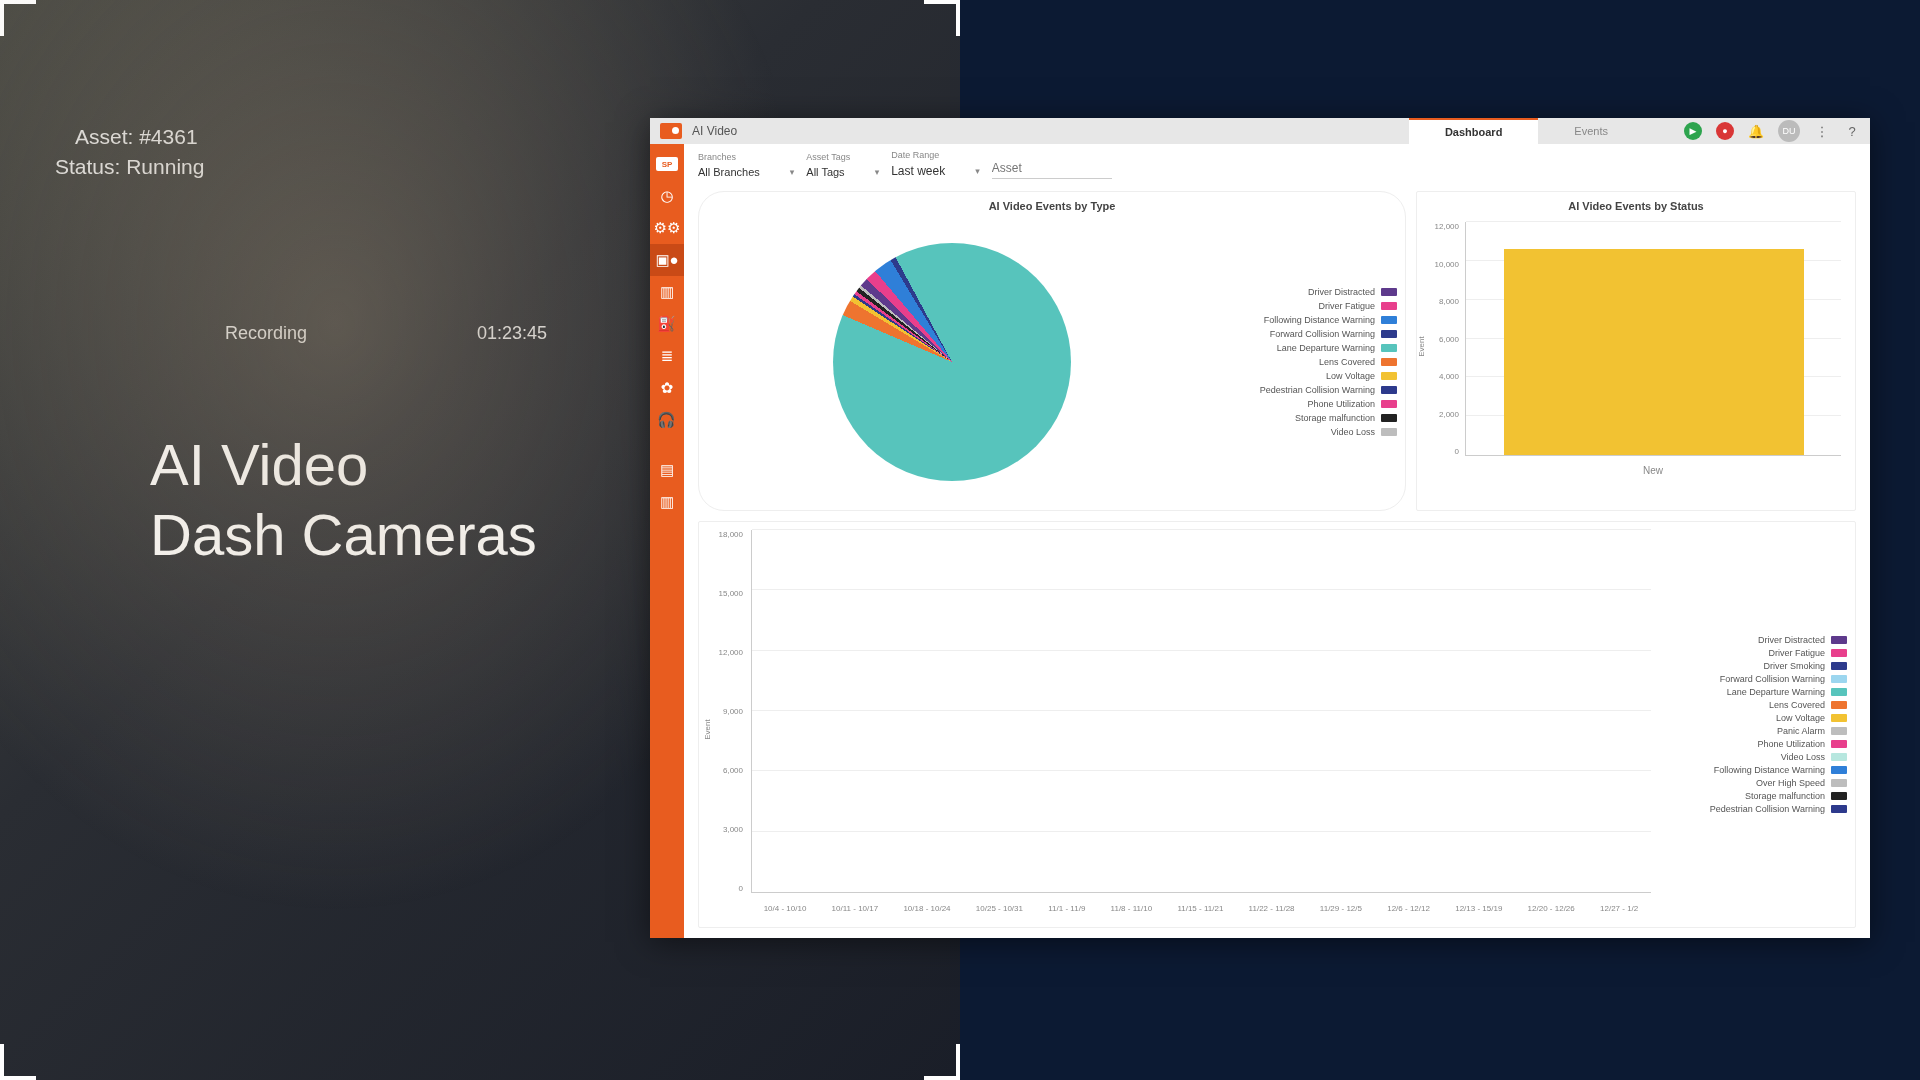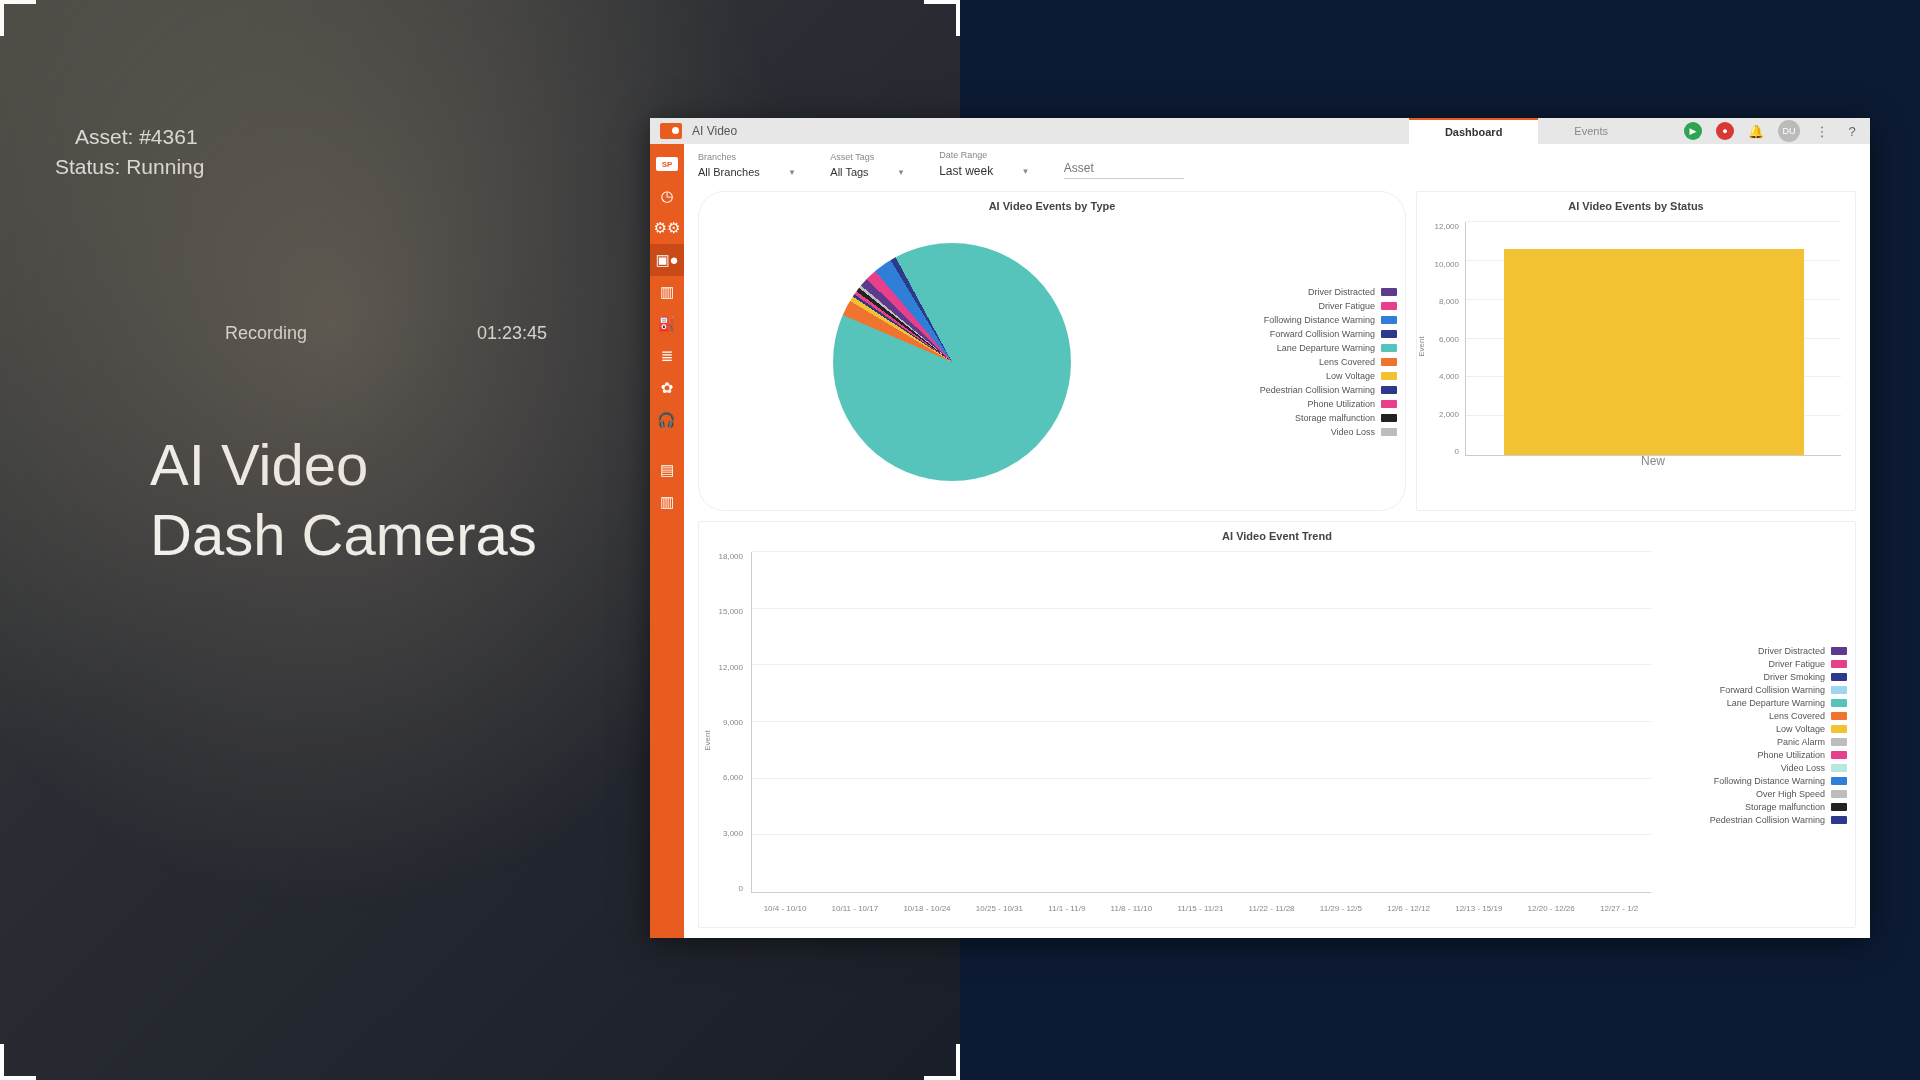--- a/index.html
+++ b/index.html
@@ -44,21 +44,21 @@
 .body-row{display:flex;flex:1;min-height:0;}
 .sidebar{width:34px;background:#e85c1f;display:flex;flex-direction:column;align-items:center;padding-top:4px;gap:0;}
 .sb-ico{width:34px;height:32px;display:flex;align-items:center;justify-content:center;color:#fff;font-size:15px;cursor:pointer;}
 .sb-ico.sel{background:#c94a16;}
 .sb-sep{height:18px;}
 .sb-badge{width:22px;height:14px;background:#fff;color:#e85c1f;font-size:8px;font-weight:700;display:flex;align-items:center;justify-content:center;border-radius:2px;}
 
 .content{flex:1;padding:6px 14px 10px;overflow:hidden;display:flex;flex-direction:column;}
 .crumbs{font-size:10px;color:#888;margin-bottom:8px;}
 .crumbs a{color:#1976d2;text-decoration:underline;}
-.filters{display:flex;gap:36px;align-items:flex-end;margin-bottom:12px;}
+.filters{display:flex;gap:12px;align-items:flex-end;margin-bottom:12px;}
 .filt{display:flex;flex-direction:column;gap:4px;}
 .filt label{font-size:9px;color:#888;}
 .filt .sel{font-size:11px;color:#333;display:flex;align-items:center;gap:30px;border-bottom:1px solid transparent;cursor:pointer;}
 .filt .sel::after{content:"▾";font-size:9px;color:#888;}
 .filt.strong .sel{font-size:12px;font-weight:500;}
 .asset-input{border:none;border-bottom:1px solid #ccc;font-size:12px;padding:3px 0;width:120px;color:#888;}
 
 .charts-row{display:flex;gap:10px;}
 .card{border:1px solid #eee;border-radius:2px;padding:8px;}
 .card-title{font-size:11px;font-weight:700;text-align:center;color:#444;margin-bottom:10px;}
@@ -68,21 +68,21 @@
 .pie-legend{width:200px;display:flex;flex-direction:column;gap:4px;justify-content:center;font-size:9px;color:#555;}
 .lg-row{display:flex;align-items:center;justify-content:flex-end;gap:6px;}
 .lg-sw{width:16px;height:8px;border-radius:1px;}
 .bar-card{width:440px;min-height:320px;}
 .bar-plot{position:relative;height:260px;padding-left:40px;}
 .bar-yaxis{position:absolute;left:0;top:0;bottom:26px;width:38px;display:flex;flex-direction:column;justify-content:space-between;font-size:8px;color:#888;text-align:right;padding-right:4px;}
 .bar-ylab{position:absolute;left:-14px;top:50%;transform:rotate(-90deg) translateX(10px);font-size:8px;color:#888;}
 .bar-area{position:absolute;left:40px;right:6px;top:0;bottom:26px;border-left:1px solid #ccc;border-bottom:1px solid #ccc;}
 .bar-area .line{position:absolute;left:0;right:0;border-top:1px solid #eee;}
 .big-bar{position:absolute;bottom:0;background:#f2c232;}
-.bar-xlab{position:absolute;left:40px;right:6px;bottom:14px;text-align:center;font-size:12px;color:#888;}
+.bar-xlab{position:absolute;left:40px;right:6px;bottom:6px;text-align:center;font-size:10px;color:#888;}
 
 .trend-card{margin-top:10px;flex:1;display:flex;flex-direction:column;}
 .trend-body{flex:1;display:flex;}
 .trend-plot{flex:1;position:relative;padding-left:44px;}
 .trend-yaxis{position:absolute;left:0;top:0;bottom:26px;width:40px;display:flex;flex-direction:column;justify-content:space-between;font-size:8px;color:#888;text-align:right;padding-right:4px;}
 .trend-ylab{position:absolute;left:-10px;top:50%;transform:rotate(-90deg);font-size:8px;color:#888;}
 .trend-area{position:absolute;left:44px;right:6px;top:0;bottom:26px;border-left:1px solid #ccc;border-bottom:1px solid #ccc;}
 .trend-area .gl{position:absolute;left:0;right:0;border-top:1px solid #eee;}
 .cols{position:absolute;left:0;right:0;bottom:0;top:0;display:flex;justify-content:space-around;align-items:flex-end;}
 .col{width:46px;display:flex;flex-direction:column-reverse;}
@@ -251,21 +251,20 @@
                 <div class="line" style="bottom: 83.3333%;"></div>
                 <div class="line" style="bottom: 100%;"></div>
                 <div class="big-bar" style="left: 10%; width: 80%; height: 88.3333%; background: rgb(242, 194, 50);"></div>
               </div>
             <div class="bar-xlab">New</div>
           </div>
         </div>
       </div>
 
       <div class="card trend-card">
-        <div class="card-title">AI Video Event Trend</div>
         <div class="trend-body">
           <div class="trend-plot">
             <div class="trend-ylab">Event</div>
             <div class="trend-yaxis" id="trend-yaxis">
                 <div>18,000</div>
                 <div>15,000</div>
                 <div>12,000</div>
                 <div>9,000</div>
                 <div>6,000</div>
                 <div>3,000</div>

